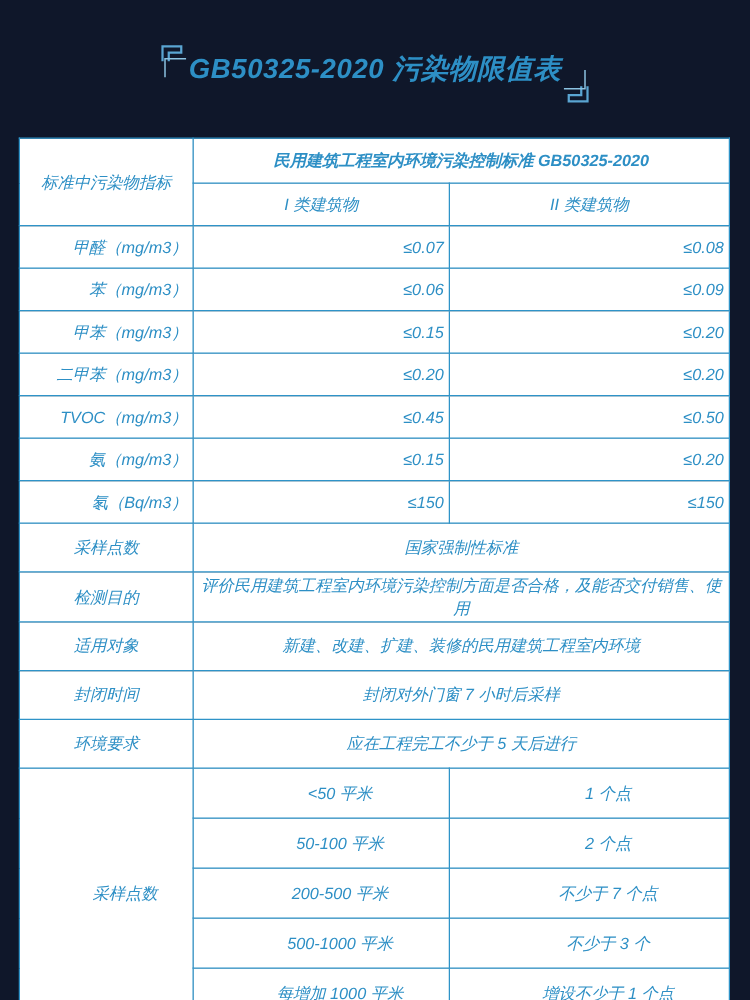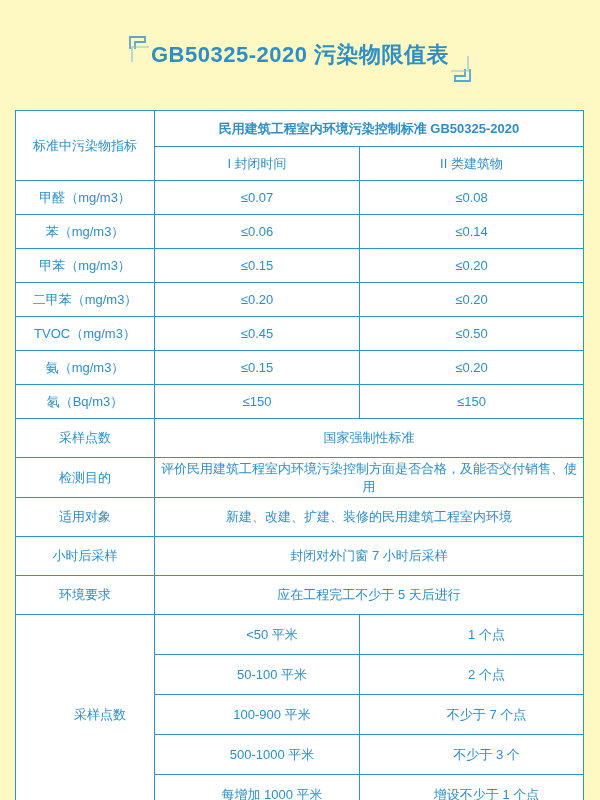--- a/index.html
+++ b/index.html
@@ -1,22 +1,23 @@
 <!DOCTYPE html>
 <html><head>
 <meta charset="utf-8">
 <style>
   html,body{margin:0;padding:0;background:#ffffff;}
   .page{
     position:relative;
     width:600px;height:800px;
-    background:#fef9c3;
+    background:#0f172a;
     font-family:"Liberation Sans","DejaVu Sans",sans-serif;
     color:#2d8fc5;
     overflow:hidden;
+    font-style:italic;
   }
   
   .title-row{
     position:absolute;
     top:40px;left:0;width:100%;
     display:flex;justify-content:center;align-items:flex-start;
   }
   .page-title{
     font-size:22px;
     font-weight:bold;
@@ -45,21 +46,21 @@
     text-align:center;
     vertical-align:middle;
     font-size:13px;
     color:#2d8fc5;
     padding:2px 4px;
     line-height:1.35;
     background:#ffffff;
   }
   td.std-header{font-weight:bold;font-size:13.5px;height:31px;}
   td.col-label{height:29px;}
-  tr.pollutant td{height:29px;}
+  tr.pollutant td{height:29px;text-align:right;}
   tr.info td{height:34px;}
   tr.sampling td{height:35px;padding-left:34px;}
   td.row-label{font-size:13px;}
 </style>
 </head>
 <body>
 
 <div class="page">
 
   <div class="title-row">
@@ -87,33 +88,33 @@
       <col style="width:139px">
         <col style="width:205px">
         <col style="width:224px">
     </colgroup>
     <tbody>
       <tr>
         <td rowspan="2" class="row-label">标准中污染物指标</td>
         <td colspan="2" class="std-header">民用建筑工程室内环境污染控制标准 GB50325-2020</td>
       </tr>
       <tr>
-        <td class="col-label">I 封闭时间</td>
+        <td class="col-label">I 类建筑物</td>
         <td class="col-label">II 类建筑物</td>
       </tr>
 
       <tr class="pollutant">
         <td class="row-label">甲醛（mg/m3）</td>
         <td>≤0.07</td>
         <td>≤0.08</td>
       </tr>
       <tr class="pollutant">
         <td class="row-label">苯（mg/m3）</td>
         <td>≤0.06</td>
-        <td>≤0.14</td>
+        <td>≤0.09</td>
       </tr>
       <tr class="pollutant">
         <td class="row-label">甲苯（mg/m3）</td>
         <td>≤0.15</td>
         <td>≤0.20</td>
       </tr>
       <tr class="pollutant">
         <td class="row-label">二甲苯（mg/m3）</td>
         <td>≤0.20</td>
         <td>≤0.20</td>
@@ -140,39 +141,39 @@
       </tr>
       <tr class="info">
         <td class="row-label">检测目的</td>
         <td colspan="2">评价民用建筑工程室内环境污染控制方面是否合格，及能否交付销售、使用</td>
       </tr>
       <tr class="info">
         <td class="row-label">适用对象</td>
         <td colspan="2">新建、改建、扩建、装修的民用建筑工程室内环境</td>
       </tr>
       <tr class="info">
-        <td class="row-label">小时后采样</td>
+        <td class="row-label">封闭时间</td>
         <td colspan="2">封闭对外门窗 7 小时后采样</td>
       </tr>
       <tr class="info">
         <td class="row-label">环境要求</td>
         <td colspan="2">应在工程完工不少于 5 天后进行</td>
       </tr>
 
       <tr class="sampling">
         <td rowspan="5" class="row-label">采样点数</td>
         <td>&lt;50 平米</td>
         <td>1 个点</td>
       </tr>
       <tr class="sampling">
         <td>50-100 平米</td>
         <td>2 个点</td>
       </tr>
       <tr class="sampling">
-        <td>100-900 平米</td>
+        <td>200-500 平米</td>
         <td>不少于 7 个点</td>
       </tr>
       <tr class="sampling">
         <td>500-1000 平米</td>
         <td>不少于 3 个</td>
       </tr>
       <tr class="sampling">
         <td>每增加 1000 平米</td>
         <td>增设不少于 1 个点</td>
       </tr>

